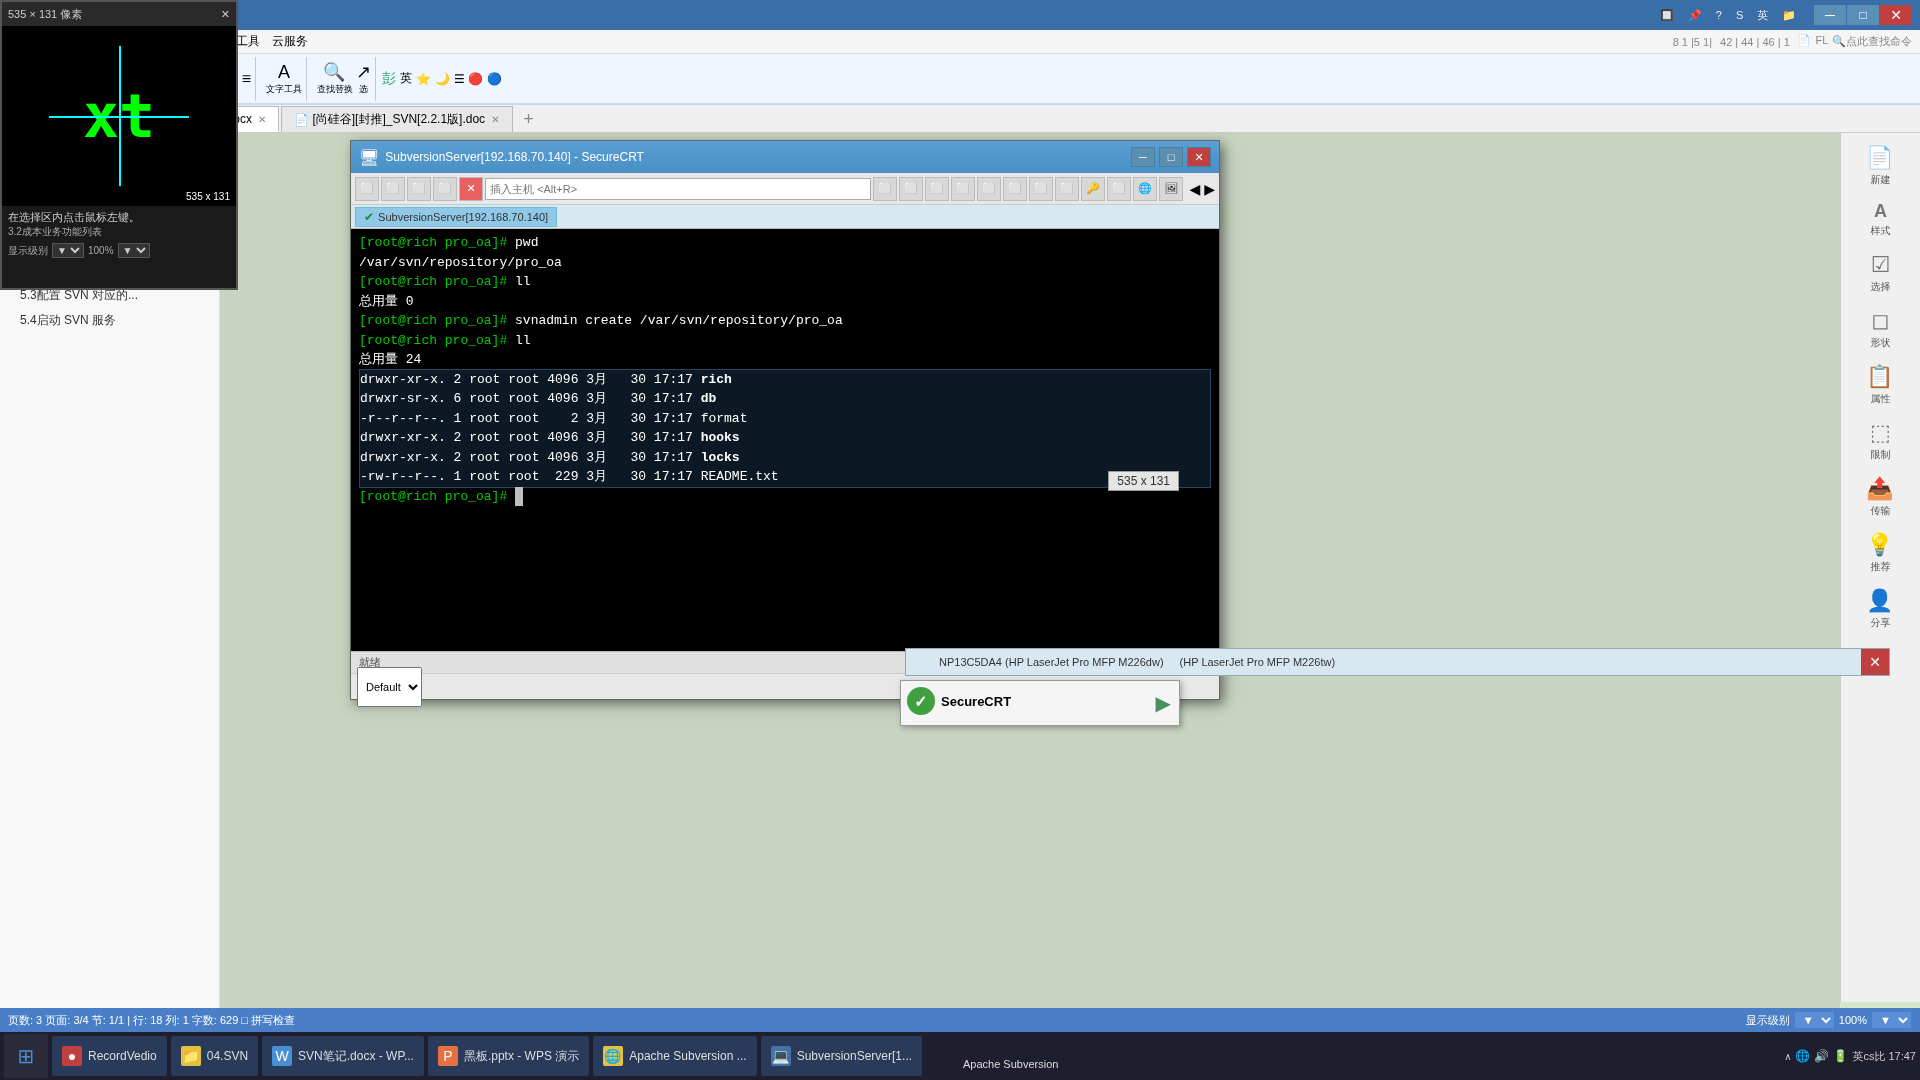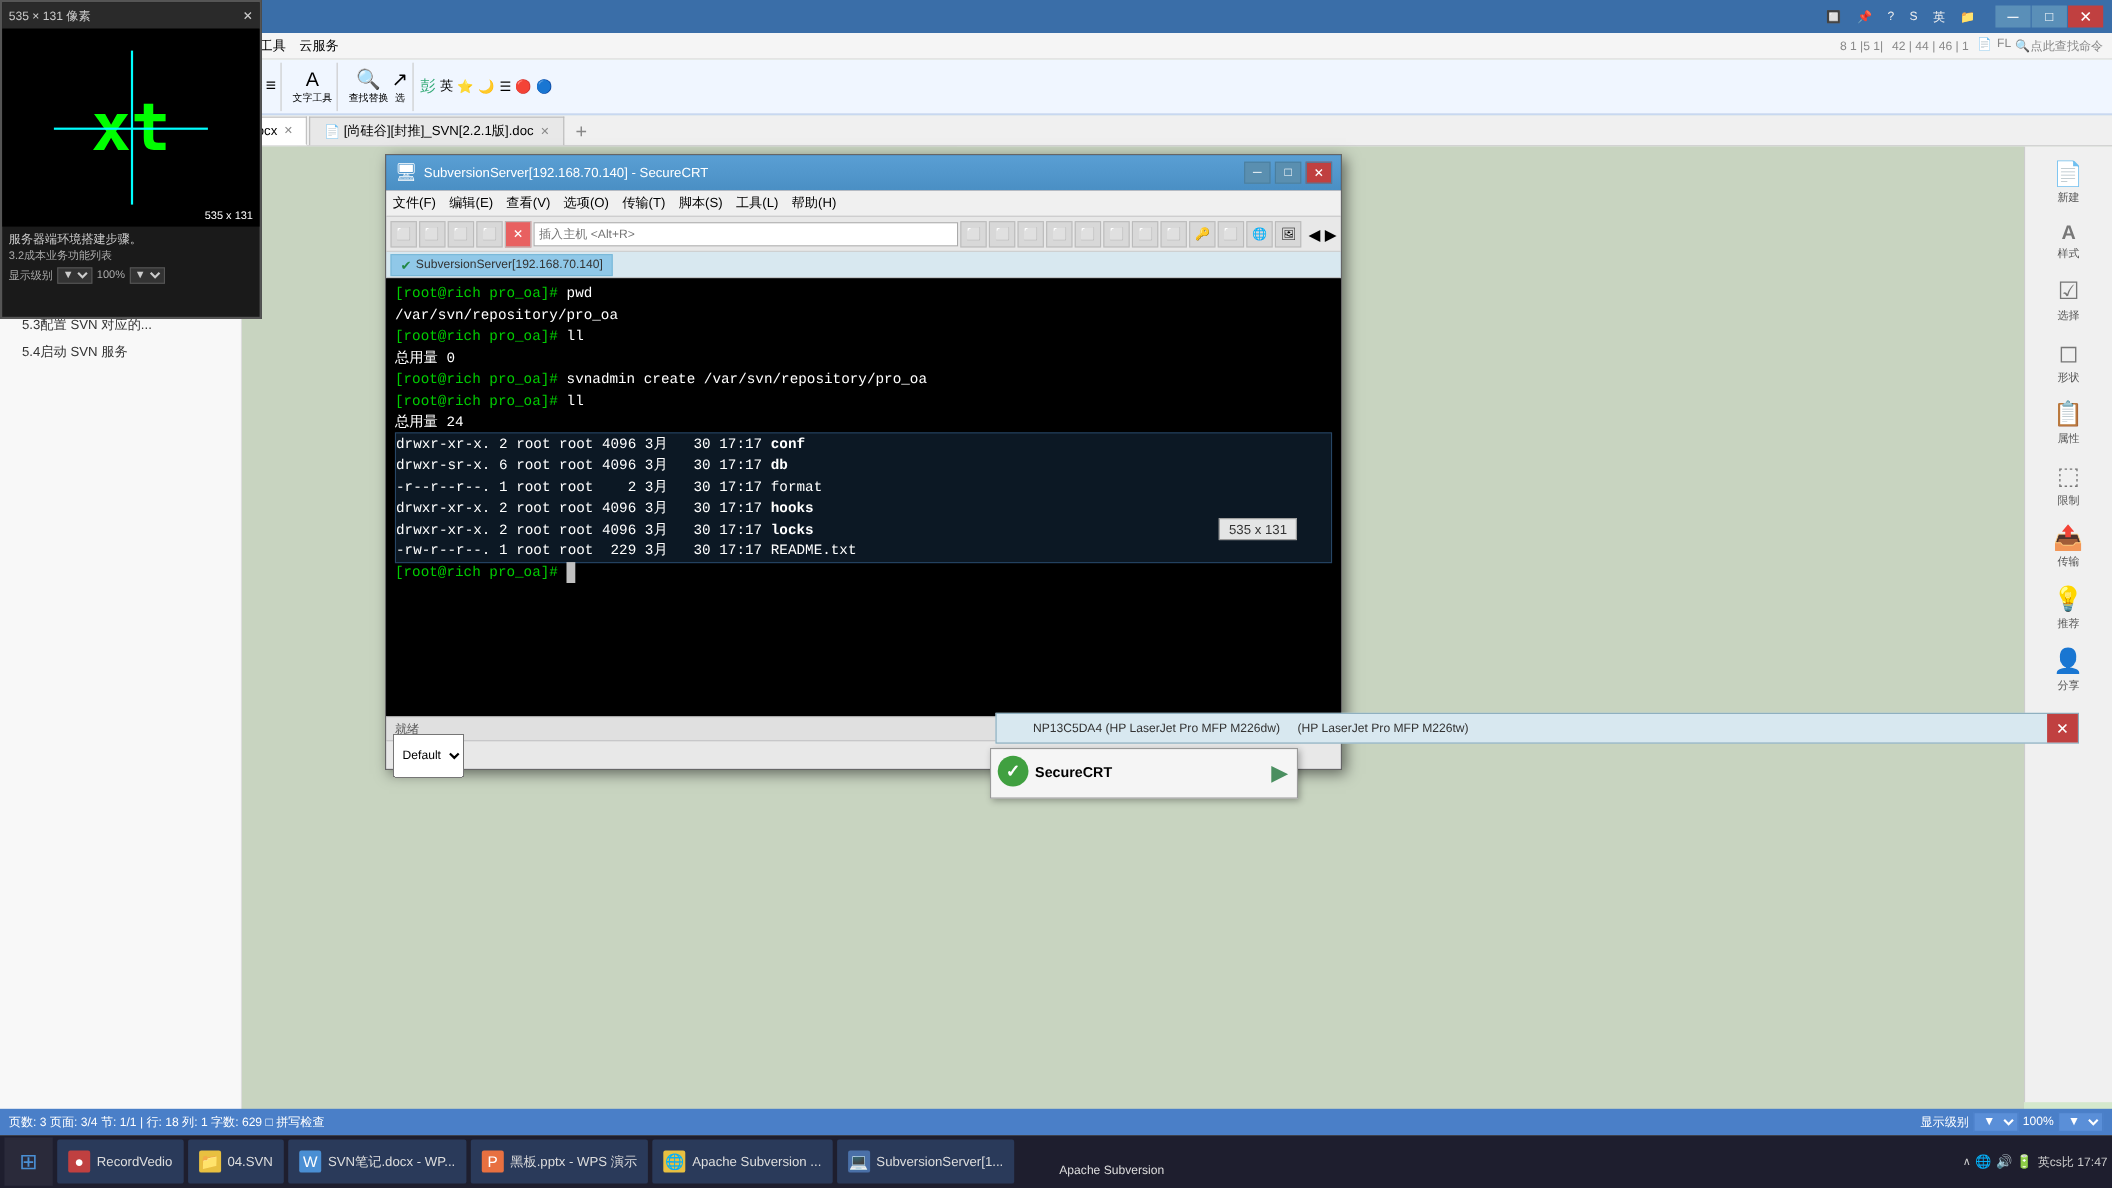--- a/index.html
+++ b/index.html
@@ -673,21 +673,21 @@
     <div class="pixel-art">
       <div style="position:relative;width:100%;height:100%;display:flex;align-items:center;justify-content:center;">
         <span class="xt-text">xt</span>
         <div class="crosshair-h"></div>
         <div class="crosshair-v"></div>
       </div>
     </div>
     <div class="image-preview-size">535 x 131</div>
   </div>
   <div class="image-preview-info">
-    <div>服务器端环境搭建步骤。</div>
+    <div>在选择区内点击鼠标左键。</div>
     <div style="font-size:10px;color:#aaa;">3.2成本业务功能列表</div>
     <div style="display:flex;align-items:center;gap:4px;margin-top:4px;">
       <span style="font-size:10px;color:#aaa;">显示级别</span>
       <select style="font-size:10px;background:#333;color:#ccc;border:1px solid #555;">
         <option>▼</option>
       </select>
       <span style="font-size:10px;color:#aaa;">100%</span>
       <select style="font-size:10px;background:#333;color:#ccc;border:1px solid #555;">
         <option>▼</option>
       </select>
@@ -775,30 +775,20 @@
       <span style="font-size:16px;">🖥</span>
       <span>SubversionServer[192.168.70.140] - SecureCRT</span>
     </div>
     <div class="securecrt-controls">
       <div class="win-btn">─</div>
       <div class="win-btn">□</div>
       <div class="win-btn" style="background:#c04040;">✕</div>
     </div>
   </div>
 
-  <div class="securecrt-menubar">
-    <span style="cursor:pointer;">文件(F)</span>
-    <span style="cursor:pointer;">编辑(E)</span>
-    <span style="cursor:pointer;">查看(V)</span>
-    <span style="cursor:pointer;">选项(O)</span>
-    <span style="cursor:pointer;">传输(T)</span>
-    <span style="cursor:pointer;">脚本(S)</span>
-    <span style="cursor:pointer;">工具(L)</span>
-    <span style="cursor:pointer;">帮助(H)</span>
-  </div>
 
   <div class="securecrt-toolbar">
     <div class="toolbar-btn">⬜</div>
     <div class="toolbar-btn">⬜</div>
     <div class="toolbar-btn">⬜</div>
     <div class="toolbar-btn">⬜</div>
     <div class="toolbar-btn" style="background:#e86060;color:white;">✕</div>
     <input class="toolbar-input" type="text" placeholder="插入主机 &lt;Alt+R&gt;" style="">
     <div style="display:flex;gap:2px;margin-left:auto;">
       <div class="toolbar-btn">⬜</div>
@@ -830,21 +820,21 @@
   <div class="terminal-area">
     <div class="terminal-line"><span class="term-green">[root@rich pro_oa]#</span> <span class="term-white">pwd</span></div>
     <div class="terminal-line"><span class="term-white">/var/svn/repository/pro_oa</span></div>
     <div class="terminal-line"><span class="term-green">[root@rich pro_oa]#</span> <span class="term-white">ll</span></div>
     <div class="terminal-line"><span class="term-white">总用量 0</span></div>
     <div class="terminal-line"><span class="term-green">[root@rich pro_oa]#</span> <span class="term-white">svnadmin create /var/svn/repository/pro_oa</span></div>
     <div class="terminal-line"><span class="term-green">[root@rich pro_oa]#</span> <span class="term-white">ll</span></div>
     <div class="terminal-line"><span class="term-white">总用量 24</span></div>
 
     <div style="background:rgba(40,80,120,0.3);border:1px solid rgba(80,140,200,0.4);margin:-1px 0;">
-      <div class="terminal-line"><span class="term-white">drwxr-xr-x. 2 root root 4096 3月   30 17:17 <span class="term-bold">conf</span></span></div>
+      <div class="terminal-line"><span class="term-white">drwxr-xr-x. 2 root root 4096 3月   30 17:17 <span class="term-bold">rich</span></span></div>
       <div class="terminal-line"><span class="term-white">drwxr-sr-x. 6 root root 4096 3月   30 17:17 <span class="term-bold">db</span></span></div>
       <div class="terminal-line"><span class="term-white">-r--r--r--. 1 root root    2 3月   30 17:17 format</span></div>
       <div class="terminal-line"><span class="term-white">drwxr-xr-x. 2 root root 4096 3月   30 17:17 <span class="term-bold">hooks</span></span></div>
       <div class="terminal-line"><span class="term-white">drwxr-xr-x. 2 root root 4096 3月   30 17:17 <span class="term-bold">locks</span></span></div>
       <div class="terminal-line"><span class="term-white">-rw-r--r--. 1 root root  229 3月   30 17:17 README.txt</span></div>
     </div>
     <div class="terminal-line"><span class="term-green">[root@rich pro_oa]#</span><span class="term-white"> </span><span style="background:#c0c0c0;color:#000;width:8px;display:inline-block;">&nbsp;</span></div>
 
     <div class="size-tooltip">535 x 131</div>
   </div>

